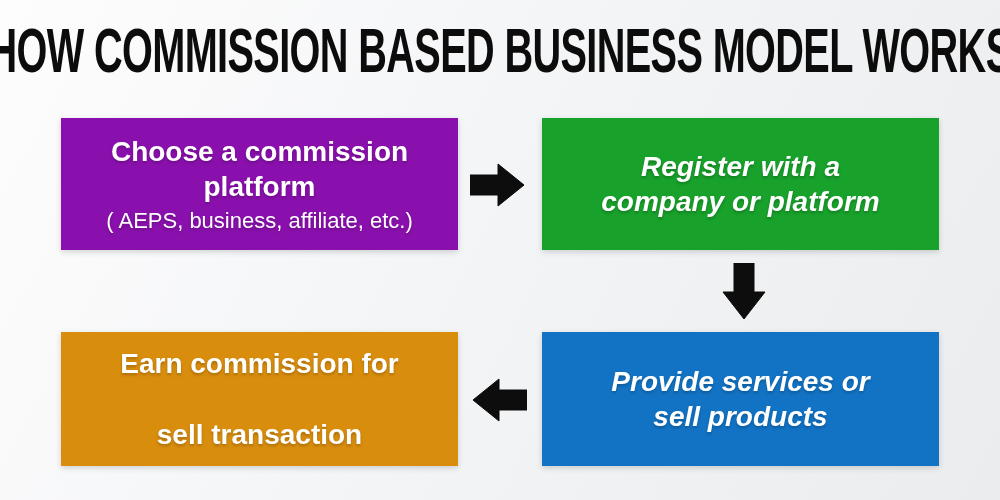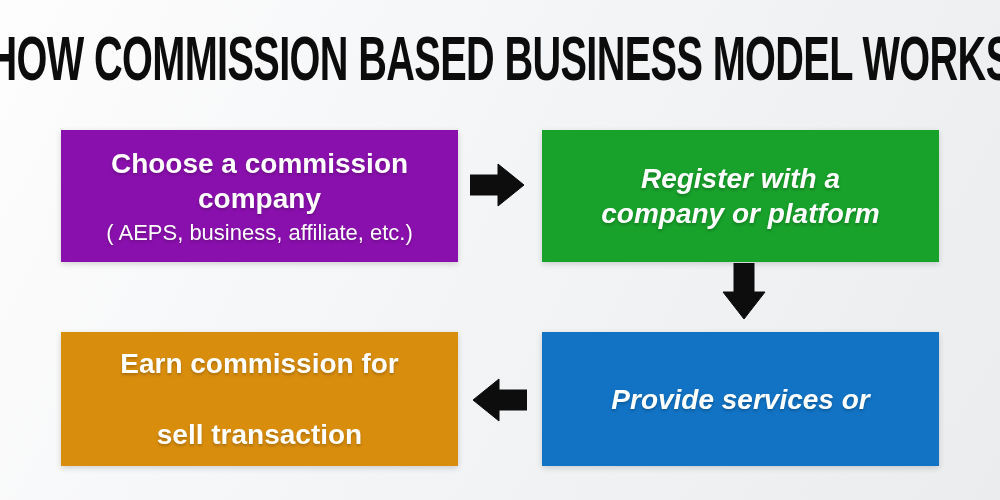--- a/index.html
+++ b/index.html
@@ -16,21 +16,21 @@
   }
   .title {
     position: absolute;
     left: 0;
     right: 0;
     top: 14px;
     height: 70px;
     display: flex;
     justify-content: center;
     align-items: center;
-    margin: 9px;
+    margin: 1px;
   }
   .title-inner {
     display: inline-block;
     white-space: nowrap;
     font-size: 63px;
     font-weight: 700;
     letter-spacing: -1px;
     transform: scaleX(0.63);
     transform-origin: center;
   }
@@ -39,21 +39,21 @@
     width: 397px;
     display: flex;
     flex-direction: column;
     justify-content: center;
     align-items: center;
     text-align: center;
     color: #ffffff;
     box-shadow: 0 2px 6px rgba(0,0,0,0.16);
     text-shadow: 0 2px 3px rgba(0,0,0,0.22);
   }
-  .box-top { top: 130px; height: 132px; }
+  .box-top { top: 118px; height: 132px; }
   .box-bottom { top: 332px; height: 134px; }
   .box-left { left: 61px; }
   .box-right { left: 542px; font-style: italic; }
   .line-bold {
     font-size: 28px;
     font-weight: 700;
     line-height: 35px;
   }
   .line-note {
     font-size: 22px;
@@ -74,21 +74,21 @@
 <body>
 
 <div class="canvas">
 
   <h1 class="title">
     <span class="title-inner" style="color: rgb(12, 12, 12);">HOW COMMISSION BASED BUSINESS MODEL WORKS</span>
   </h1>
 
   <div class="box box-top box-left" style="background-color: rgb(138, 16, 173);">
     <div class="line-bold">Choose a commission</div>
-    <div class="line-bold">company</div>
+    <div class="line-bold">platform</div>
     <div class="line-note">( AEPS, business, affiliate, etc.)</div>
   </div>
 
   <div class="arrow arrow-right" style="color: rgb(13, 13, 13);">
     <svg width="55" height="44" viewBox="0 0 55 44" aria-hidden="true">
       <polygon points="0,12 28,12 28,1 54,22 28,43 28,32 0,32" fill="currentColor" stroke="currentColor" stroke-width="1" stroke-linejoin="round"></polygon>
     </svg>
   </div>
 
   <div class="box box-top box-right" style="background-color: rgb(24, 161, 43);">
@@ -97,20 +97,21 @@
   </div>
 
   <div class="arrow arrow-down" style="color: rgb(13, 13, 13);">
     <svg width="44" height="57" viewBox="0 0 44 57" aria-hidden="true">
       <polygon points="12,0 32,0 32,29 43,29 22,56 1,29 12,29" fill="currentColor" stroke="currentColor" stroke-width="1" stroke-linejoin="round"></polygon>
     </svg>
   </div>
 
   <div class="box box-bottom box-right" style="background-color: rgb(18, 115, 196); text-align: right;">
     <div class="line-bold">Provide services or</div>
+    <div class="line-bold">sell products</div>
   </div>
 
   <div class="arrow arrow-left" style="color: rgb(13, 13, 13);">
     <svg width="55" height="44" viewBox="0 0 55 44" aria-hidden="true">
       <polygon points="55,12 27,12 27,1 1,22 27,43 27,32 55,32" fill="currentColor" stroke="currentColor" stroke-width="1" stroke-linejoin="round"></polygon>
     </svg>
   </div>
 
   <div class="box box-bottom box-left" style="background-color: rgb(217, 141, 13); gap: 36px;">
     <div class="line-bold">Earn commission for</div>

